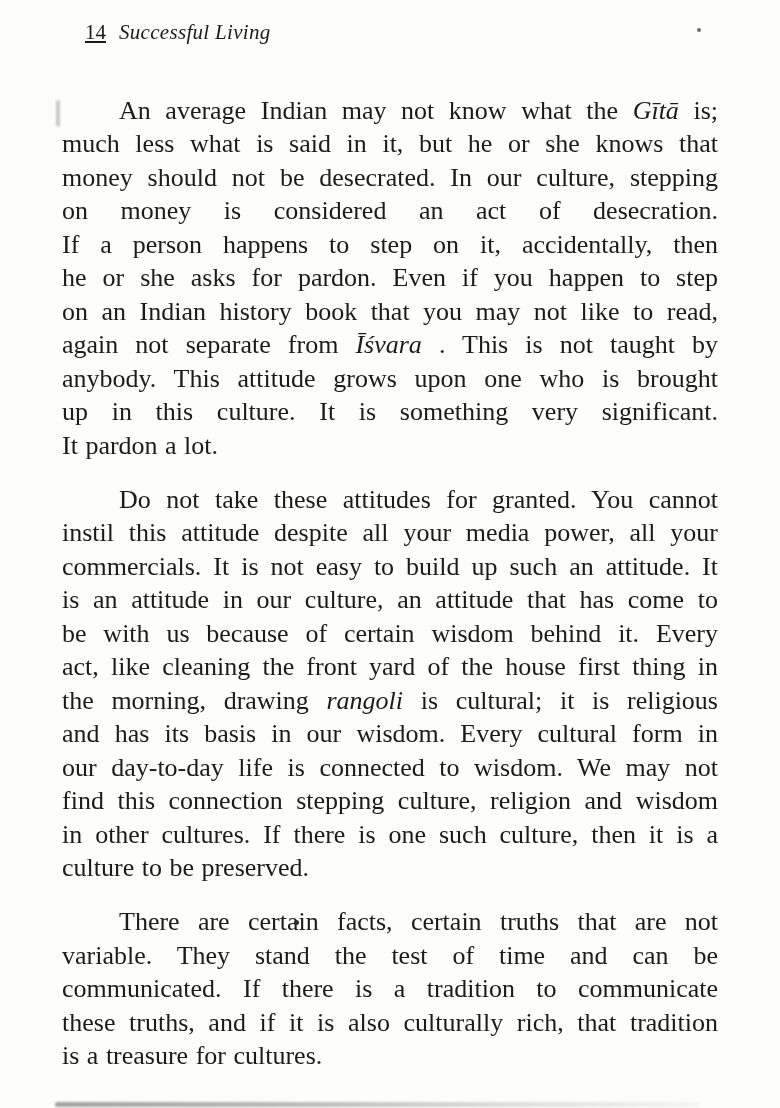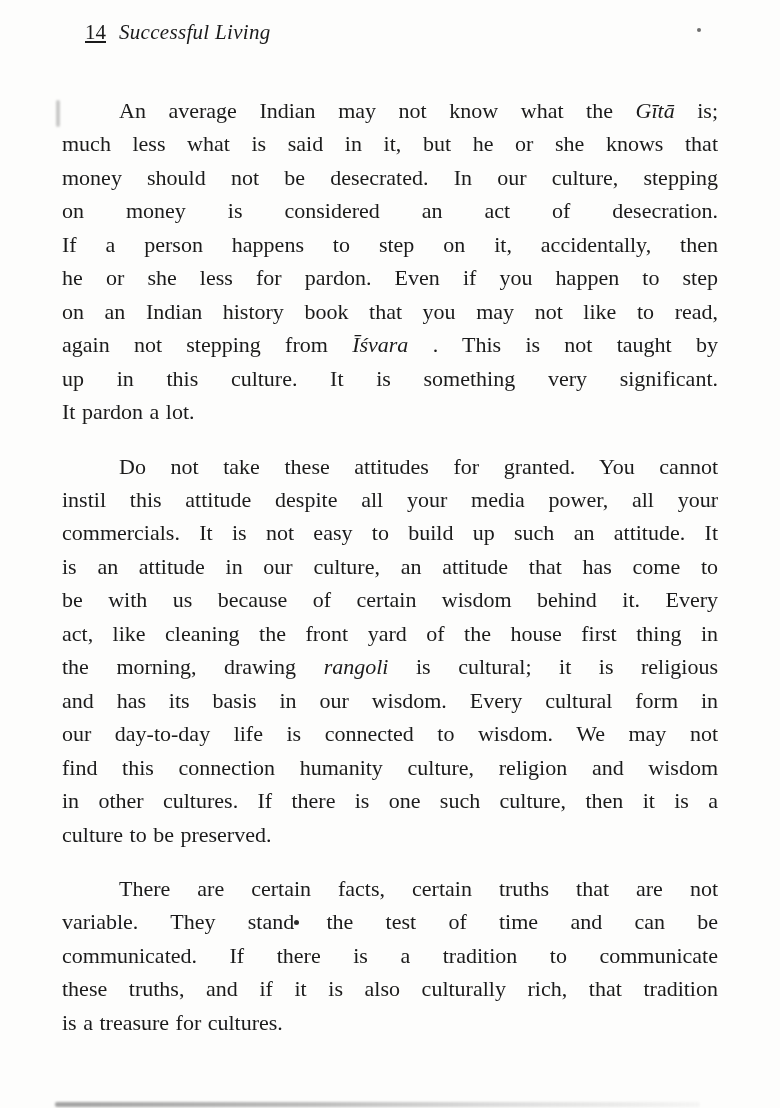--- a/index.html
+++ b/index.html
@@ -21,21 +21,21 @@
     font-size: 21px;
     white-space: nowrap;
   }
   .running-header .num { font-style: normal; margin-right: 13px; text-decoration: underline; }
   .running-header .title { font-style: italic; letter-spacing: 0.3px; margin-top: 44px; }
 
   .body-text {
     position: absolute;
     left: 62px; top: 94px;
     width: 656px;
-    font-size: 22px;
+    font-size: 26px;
     line-height: 33.45px;
     word-spacing: 1px;
   }
   .paragraph + .paragraph { margin-top: 21px; }
   .line {
     text-align: justify;
     text-align-last: justify;
   }
   .line.first { text-indent: 57px; }
   .line.last  { text-align-last: left; }
@@ -78,37 +78,38 @@
     <span class="num">14</span><span class="title">Successful Living</span>
   </div>
 
   <div class="body-text" id="body-text">
       <div class="paragraph">
         <div class="line first"><span>An average Indian may not know what the </span><span class="it">Gītā</span><span> is;</span></div>
         <div class="line"><span>much less what is said in it, but he or she knows that</span></div>
         <div class="line"><span>money should not be desecrated. In our culture, stepping</span></div>
         <div class="line"><span>on money is considered an act of desecration.</span></div>
         <div class="line"><span>If a person happens to step on it, accidentally, then</span></div>
-        <div class="line"><span>he or she less for pardon. Even if you happen to step</span></div>
+        <div class="line"><span>he or she asks for pardon. Even if you happen to step</span></div>
         <div class="line"><span>on an Indian history book that you may not like to read,</span></div>
-        <div class="line"><span>again not stepping from </span><span class="it">Īśvara</span><span> . This is not taught by</span></div>
+        <div class="line"><span>again not separate from </span><span class="it">Īśvara</span><span> . This is not taught by</span></div>
+        <div class="line"><span>anybody. This attitude grows upon one who is brought</span></div>
         <div class="line"><span>up in this culture. It is something very significant.</span></div>
         <div class="line last"><span>It pardon a lot.</span></div>
       </div>
       <div class="paragraph">
         <div class="line first"><span>Do not take these attitudes for granted. You cannot</span></div>
         <div class="line"><span>instil this attitude despite all your media power, all your</span></div>
         <div class="line"><span>commercials. It is not easy to build up such an attitude. It</span></div>
         <div class="line"><span>is an attitude in our culture, an attitude that has come to</span></div>
         <div class="line"><span>be with us because of certain wisdom behind it. Every</span></div>
         <div class="line"><span>act, like cleaning the front yard of the house first thing in</span></div>
         <div class="line"><span>the morning, drawing </span><span class="it">rangoli</span><span> is cultural; it is religious</span></div>
         <div class="line"><span>and has its basis in our wisdom. Every cultural form in</span></div>
         <div class="line"><span>our day-to-day life is connected to wisdom. We may not</span></div>
-        <div class="line"><span>find this connection humanity culture, religion and wisdom</span></div>
+        <div class="line"><span>find this connection stepping culture, religion and wisdom</span></div>
         <div class="line"><span>in other cultures. If there is one such culture, then it is a</span></div>
         <div class="line last"><span>culture to be preserved.</span></div>
       </div>
       <div class="paragraph">
         <div class="line first"><span>There are certain facts, certain truths that are not</span></div>
         <div class="line"><span>variable. They stand the test of time and can be</span></div>
         <div class="line"><span>communicated. If there is a tradition to communicate</span></div>
         <div class="line"><span>these truths, and if it is also culturally rich, that tradition</span></div>
         <div class="line last"><span>is a treasure for cultures.</span></div>
       </div>

